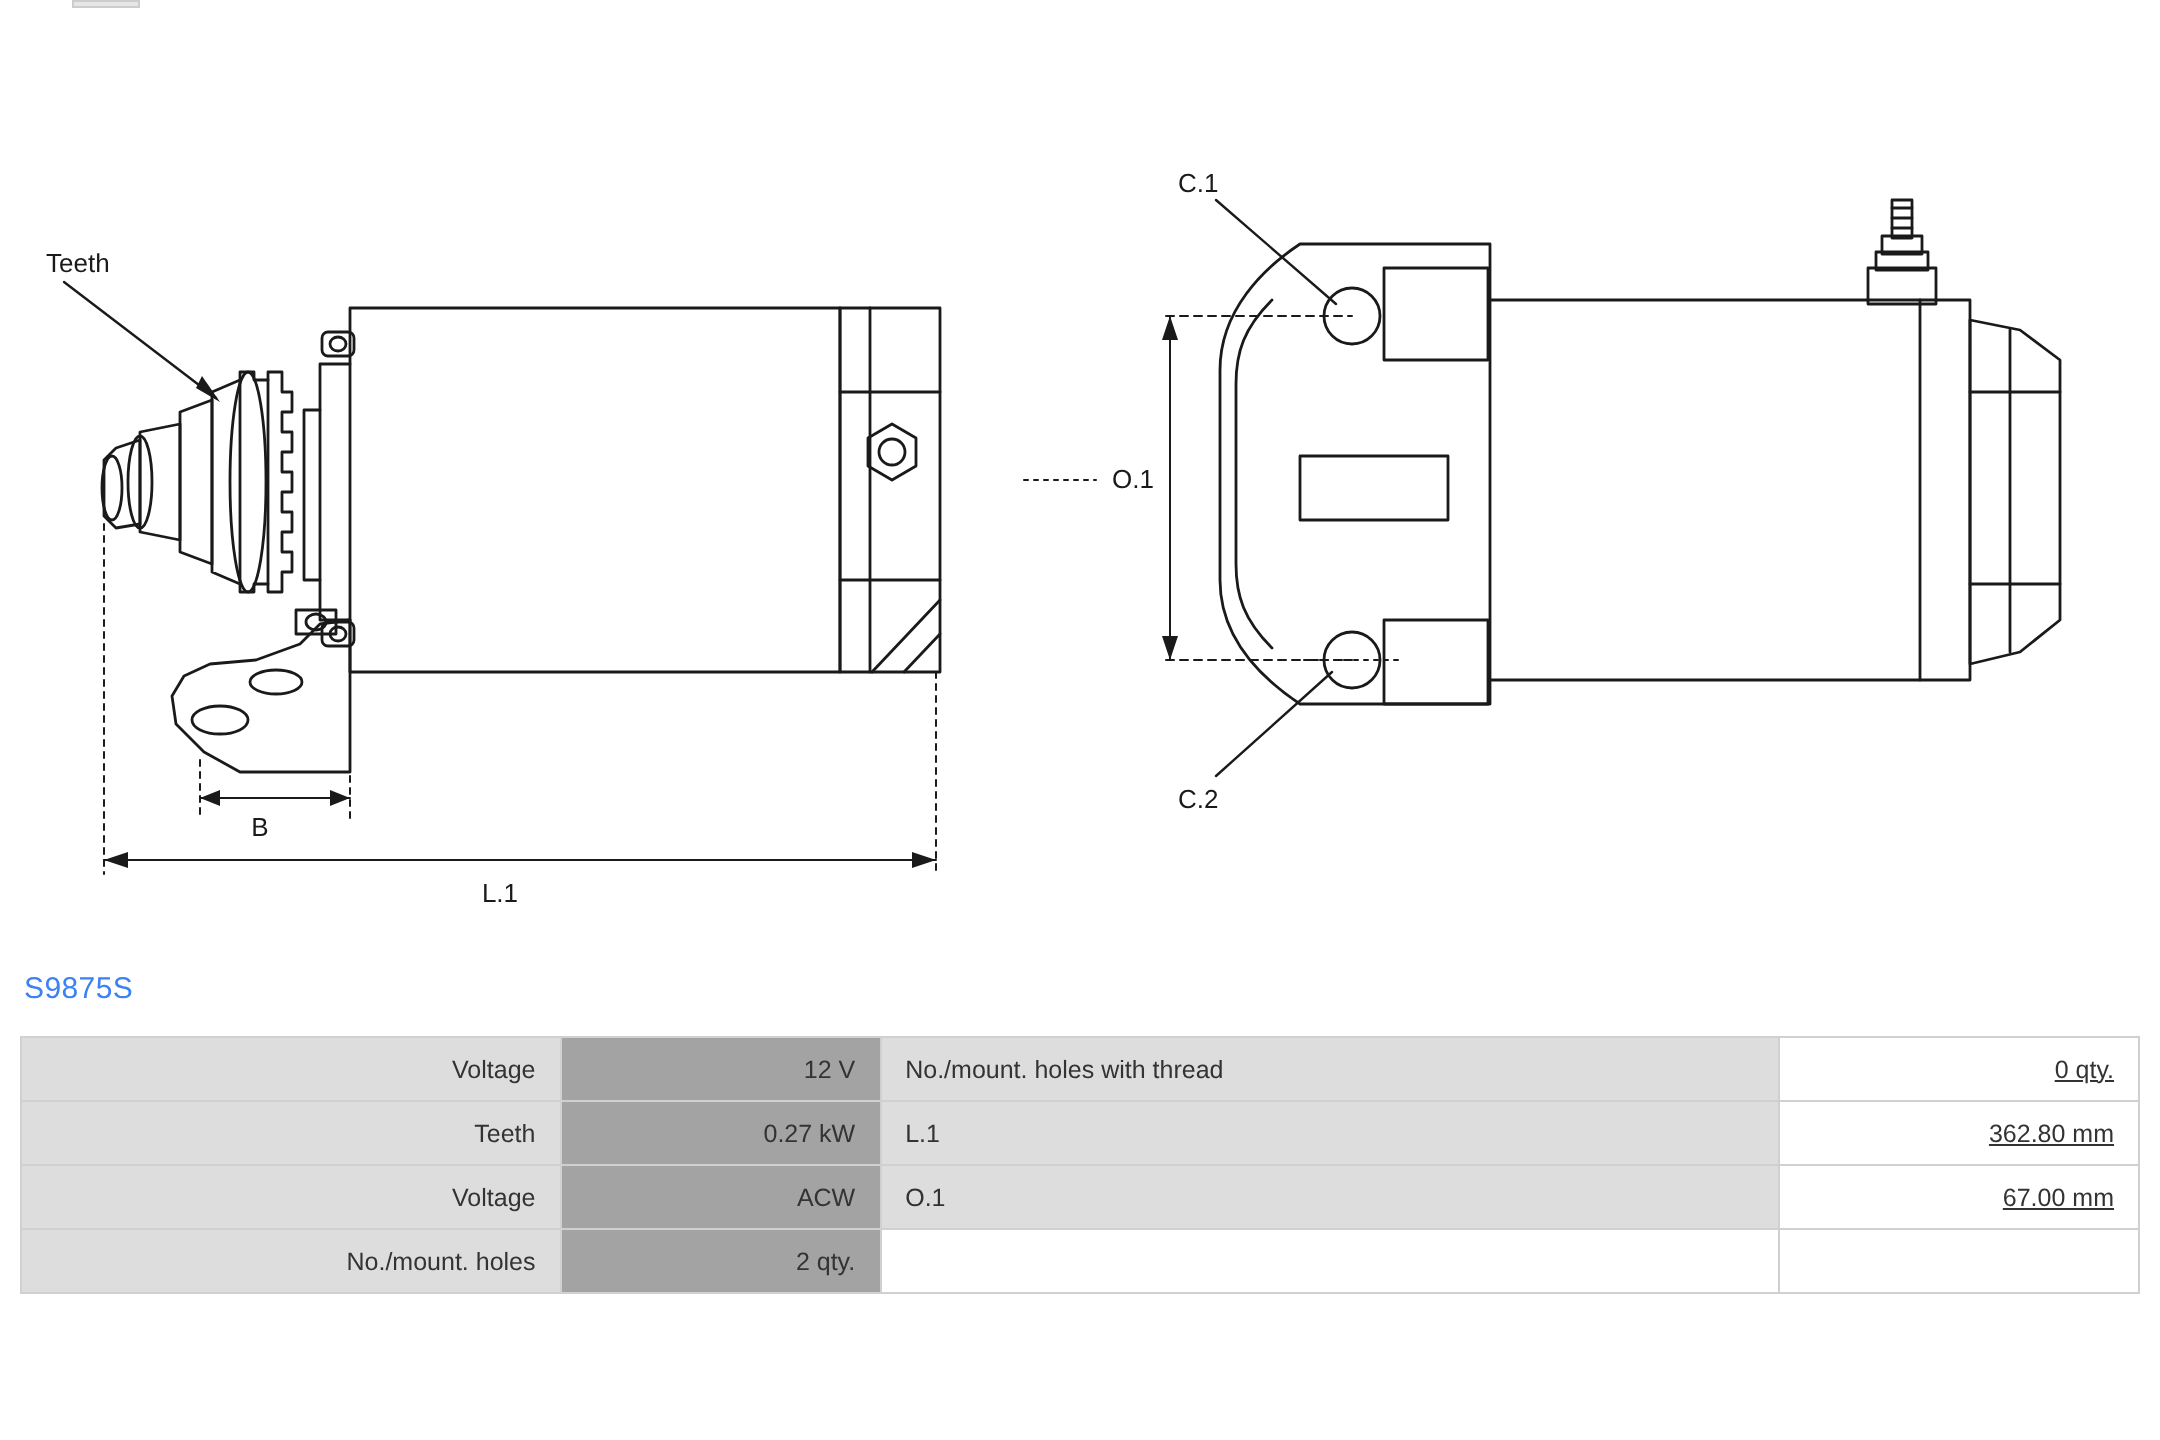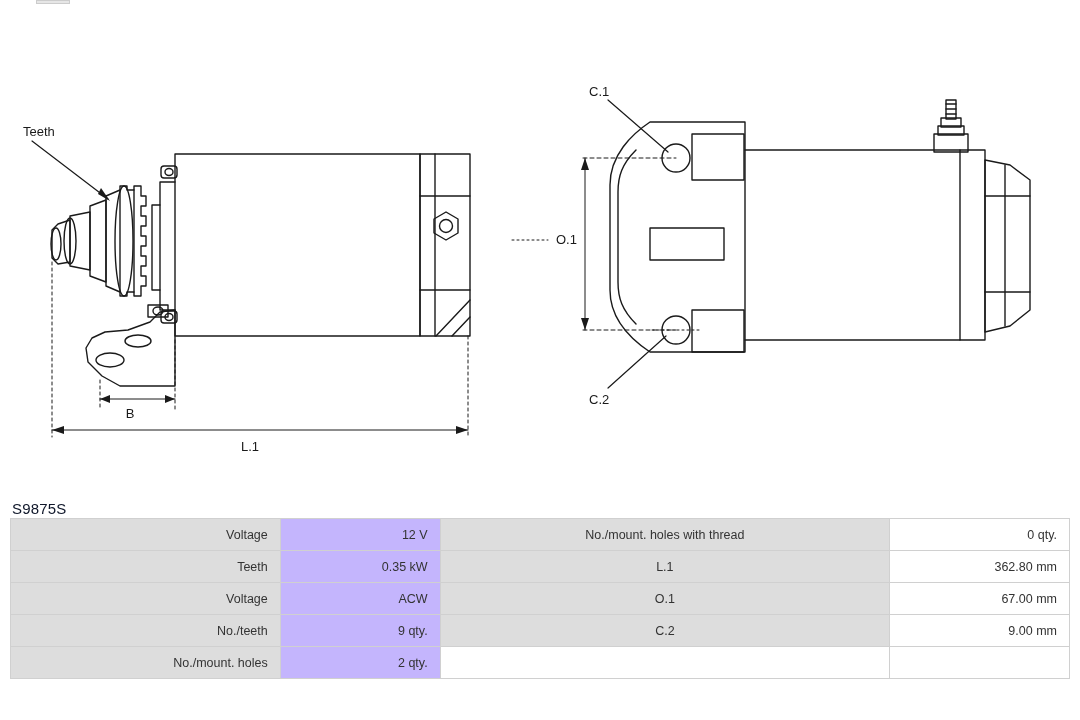--- a/index.html
+++ b/index.html
@@ -35,23 +35,22 @@
     left: 0;
     top: 0;
     width: 1080px;
     height: 470px;
   }
   .part-number {
     position: absolute;
     left: 12px;
     top: 486px;
     font-size: 15px;
-    color: #0f172a;
+    color: #3b82f6;
     letter-spacing: 0.2px;
-    margin-top: 14px;
   }
   table.specs {
     position: absolute;
     left: 10px;
     top: 518px;
     width: 1060px;
     border-collapse: collapse;
     font-size: 12.5px;
     color: #333333;
     border-radius: 17px;
@@ -62,33 +61,34 @@
     padding: 0 12px;
     box-sizing: border-box;
     vertical-align: middle;
   }
   td.lbl {
     background: #dddddd;
     text-align: right;
     width: 270px;
   }
   td.val {
-    background: #c4b5fd;
+    background: #a3a3a3;
     text-align: right;
     width: 160px;
   }
   td.lbl2 {
     background: #dddddd;
-    text-align: center;
+    text-align: left;
     width: 450px;
   }
   td.val2 {
     background: #ffffff;
     text-align: right;
     width: 180px;
+    text-decoration: underline;
   }
   td.empty {
     background: #ffffff;
     border: none;
   }
   td.empty-gray {
     background: #ffffff;
     border: 1px solid #d0d0d0;
   }
 </style>
@@ -214,37 +214,31 @@
   <table class="specs">
     <tbody>
       <tr>
         <td class="lbl">Voltage</td>
         <td class="val">12 V</td>
         <td class="lbl2">No./mount. holes with thread</td>
         <td class="val2">0 qty.</td>
       </tr>
       <tr>
         <td class="lbl">Teeth</td>
-        <td class="val">0.35 kW</td>
+        <td class="val">0.27 kW</td>
         <td class="lbl2">L.1</td>
         <td class="val2">362.80 mm</td>
       </tr>
       <tr>
         <td class="lbl">Voltage</td>
         <td class="val">ACW</td>
         <td class="lbl2">O.1</td>
         <td class="val2">67.00 mm</td>
       </tr>
       <tr>
-        <td class="lbl">No./teeth</td>
-        <td class="val">9 qty.</td>
-        <td class="lbl2">C.2</td>
-        <td class="val2">9.00 mm</td>
-      </tr>
-      <tr>
         <td class="lbl">No./mount. holes</td>
         <td class="val">2 qty.</td>
         <td class="empty-gray"></td>
         <td class="empty"></td>
       </tr>
     </tbody>
   </table>
 
 </div>
 

